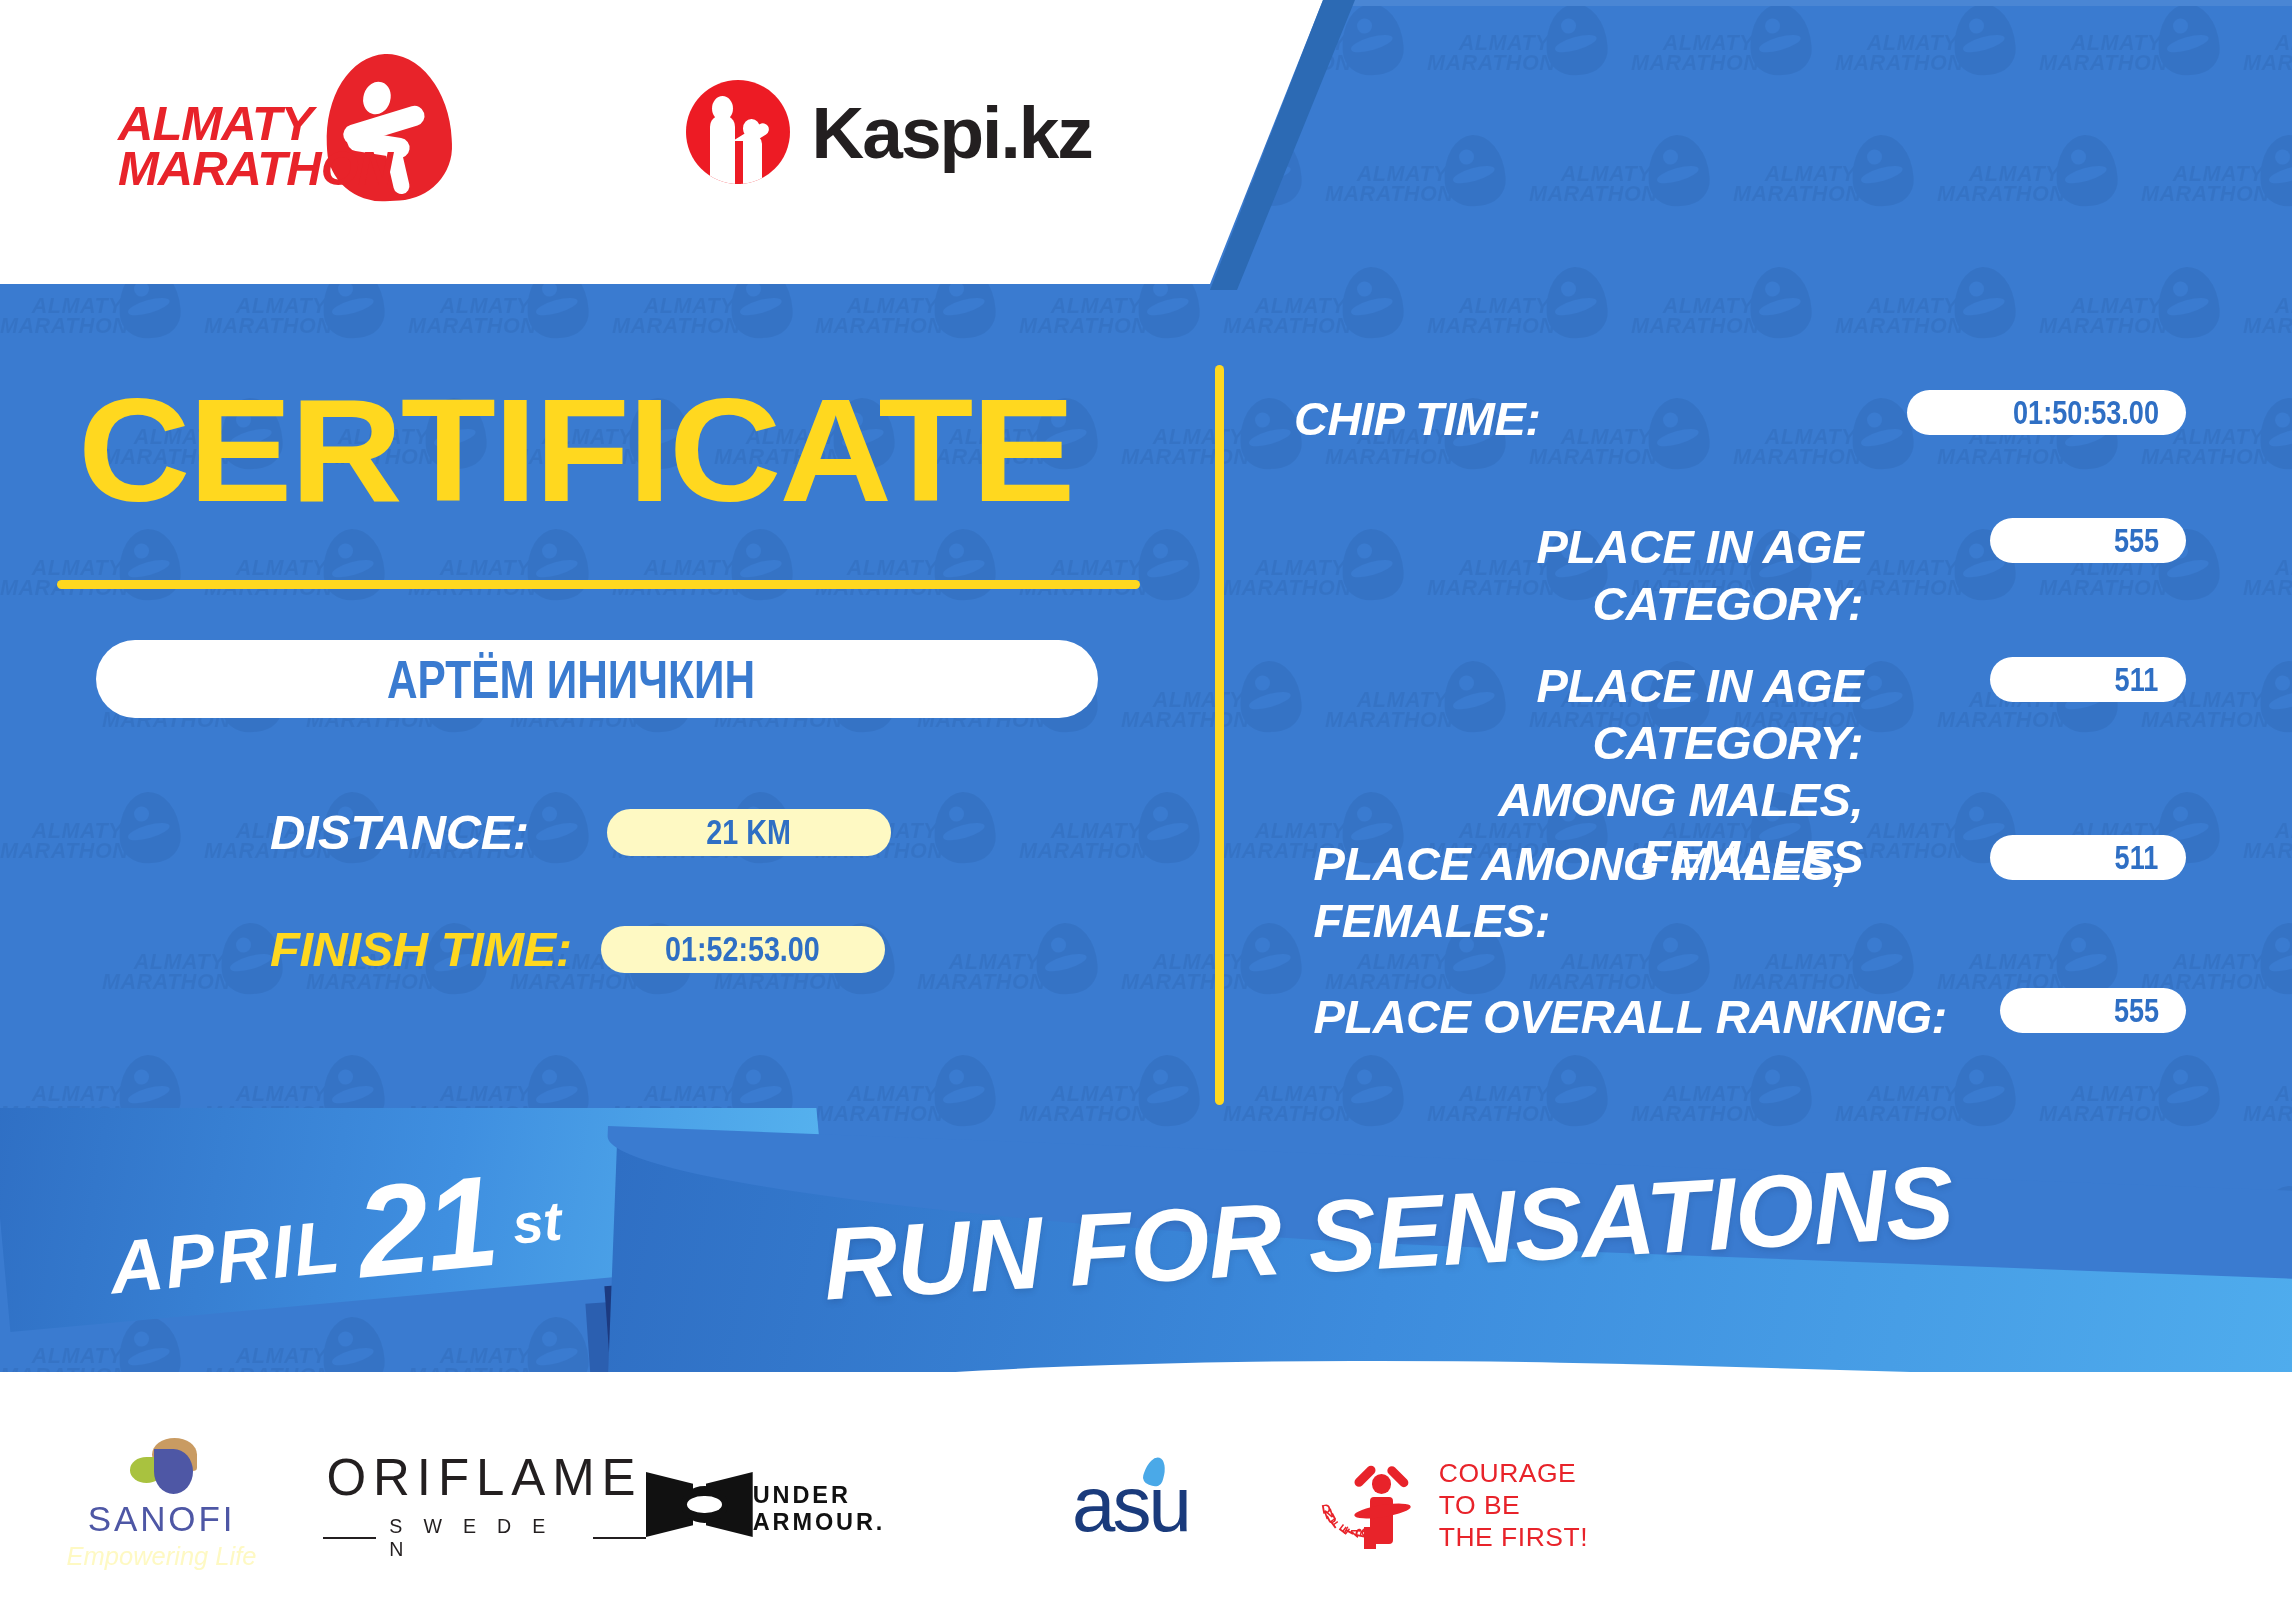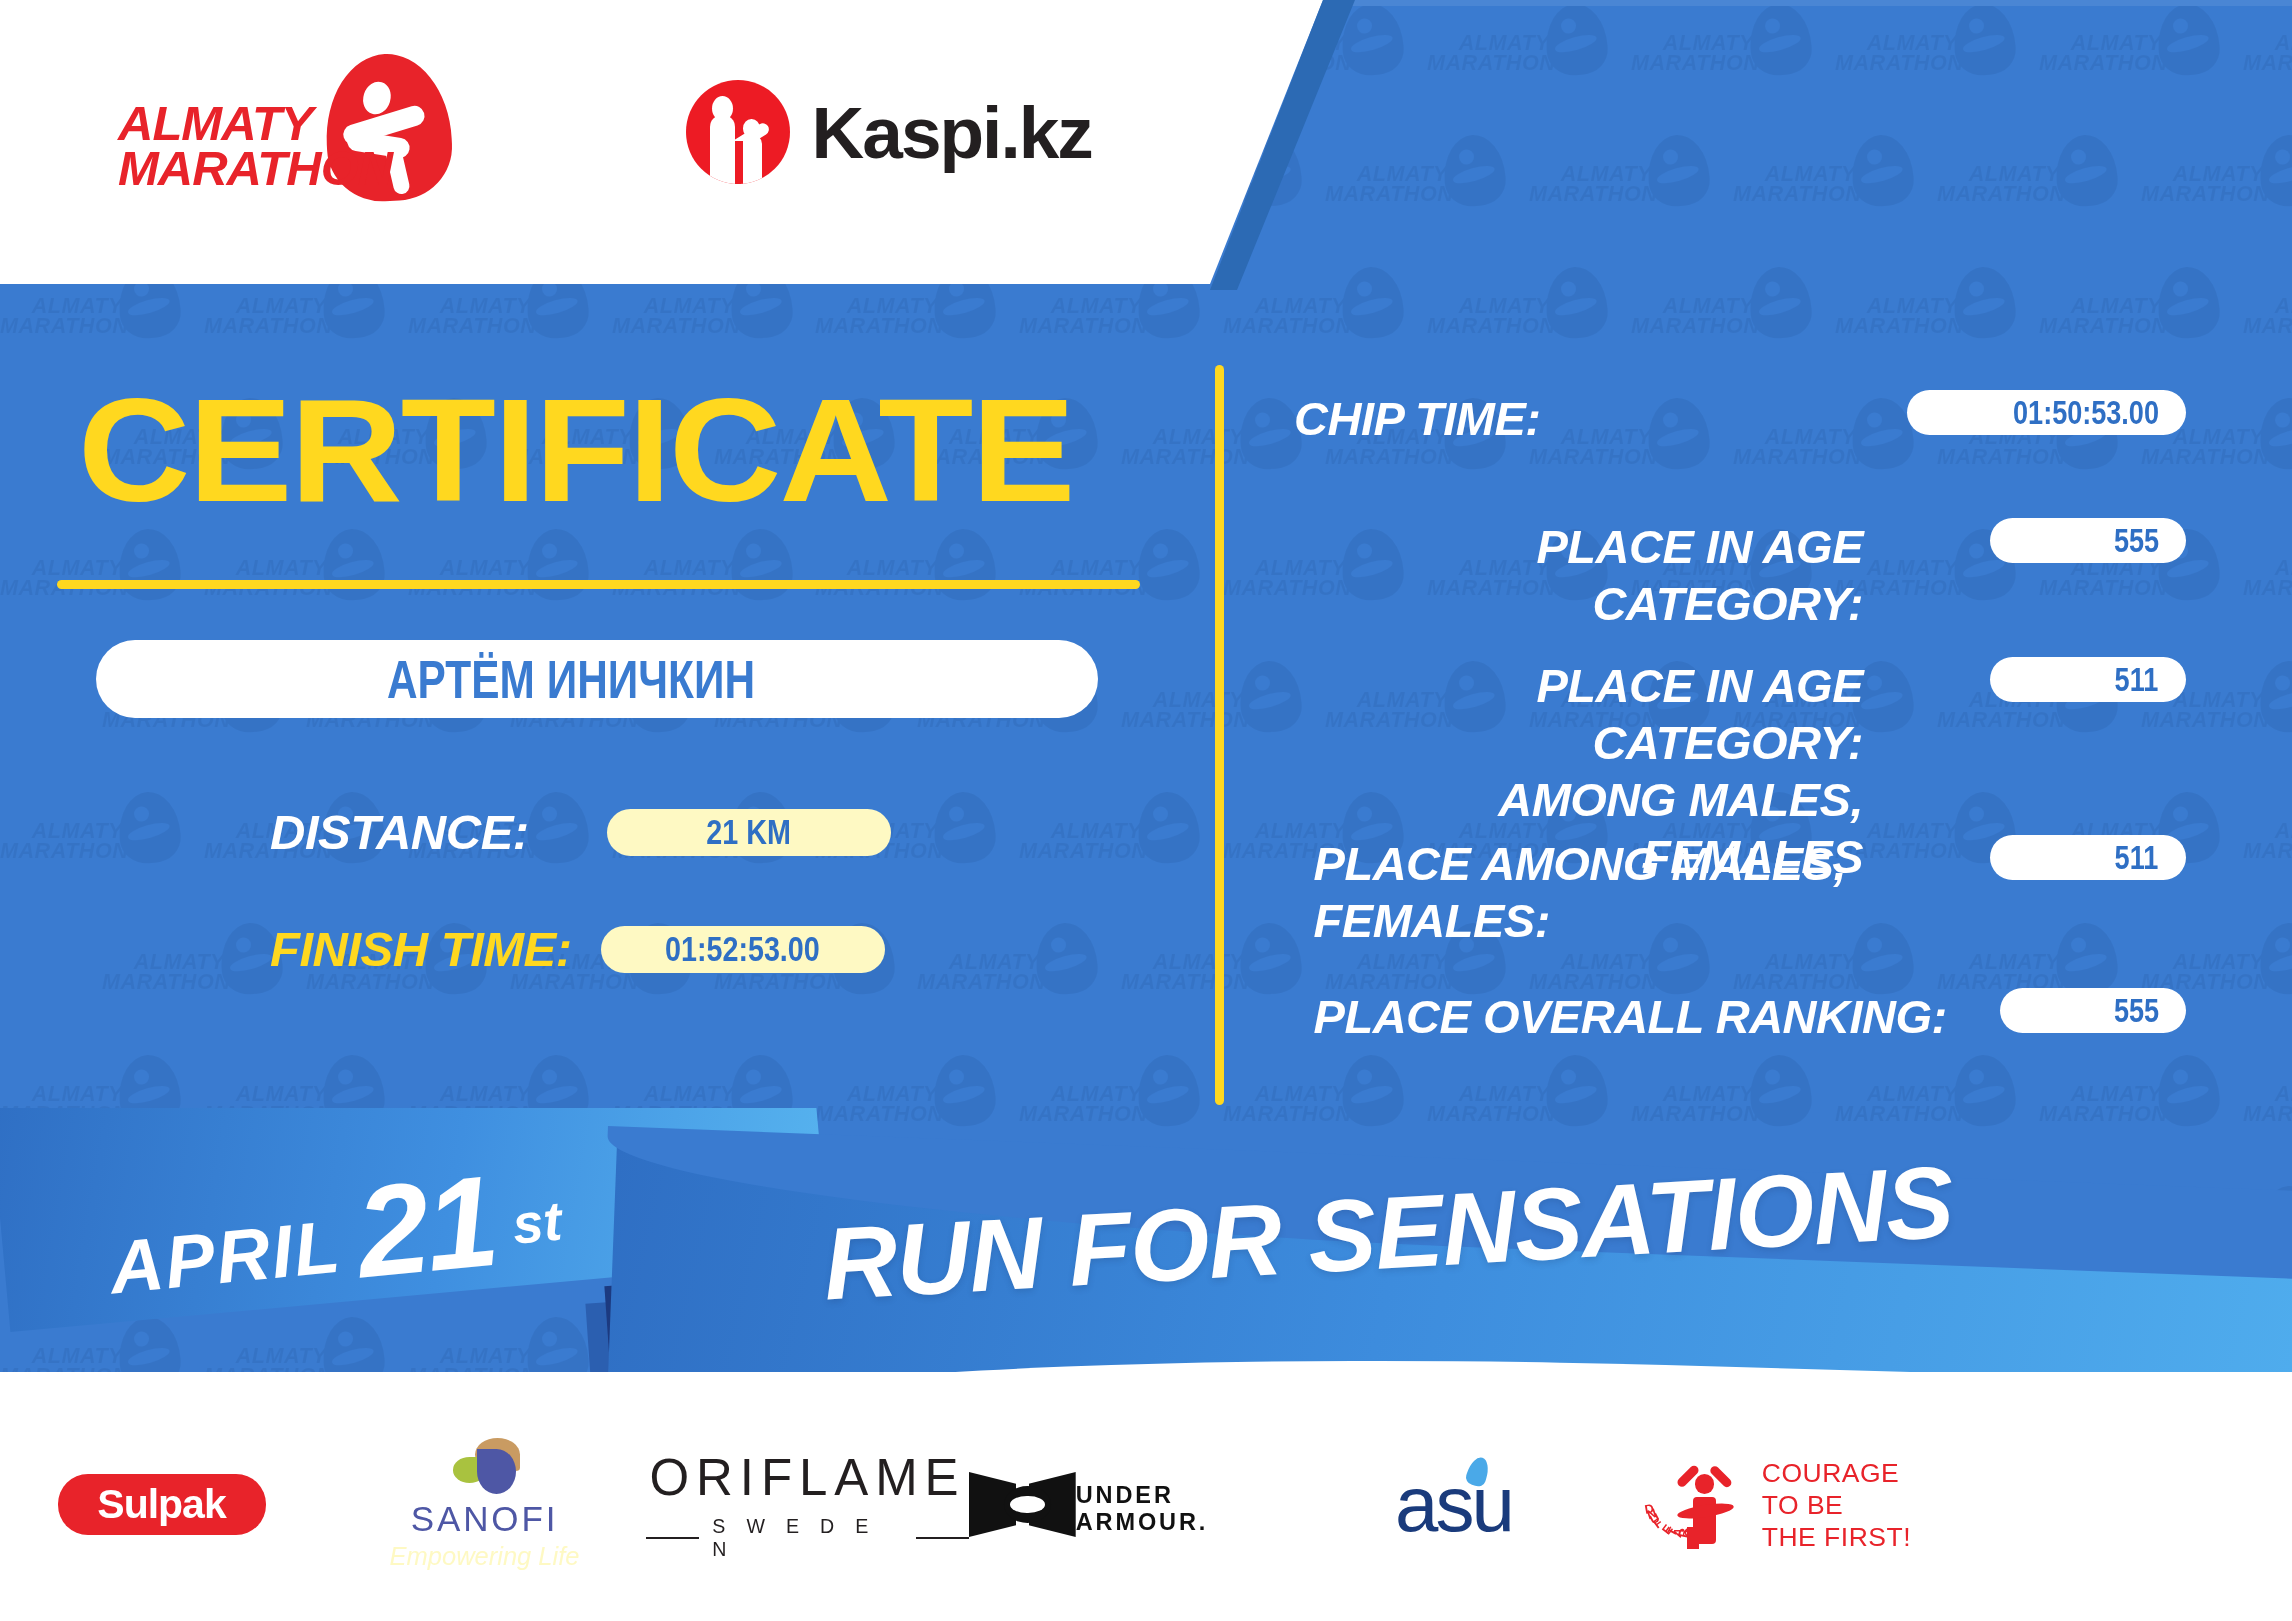--- a/index.html
+++ b/index.html
@@ -1017,25 +1017,20 @@
       <div class="d">21</div>
       <div class="s">st</div>
     </div>
     <div class="slogan">RUN FOR SENSATIONS</div>
   </div>
 
   <div class="bottom"></div>
 
   <div class="sponsors">
 
-    <div class="sp sp-sulpak">
-      <div class="sulpak-pill">
-        <span>Sulpak</span>
-      </div>
-    </div>
 
     <div class="sp sp-sanofi">
       <div class="sanofi-mark">
         <div class="b1"></div>
           <div class="b3"></div>
           <div class="b2"></div>
       </div>
       <div class="sanofi-name">SANOFI</div>
       <div class="sanofi-tag">Empowering Life</div>
     </div>

